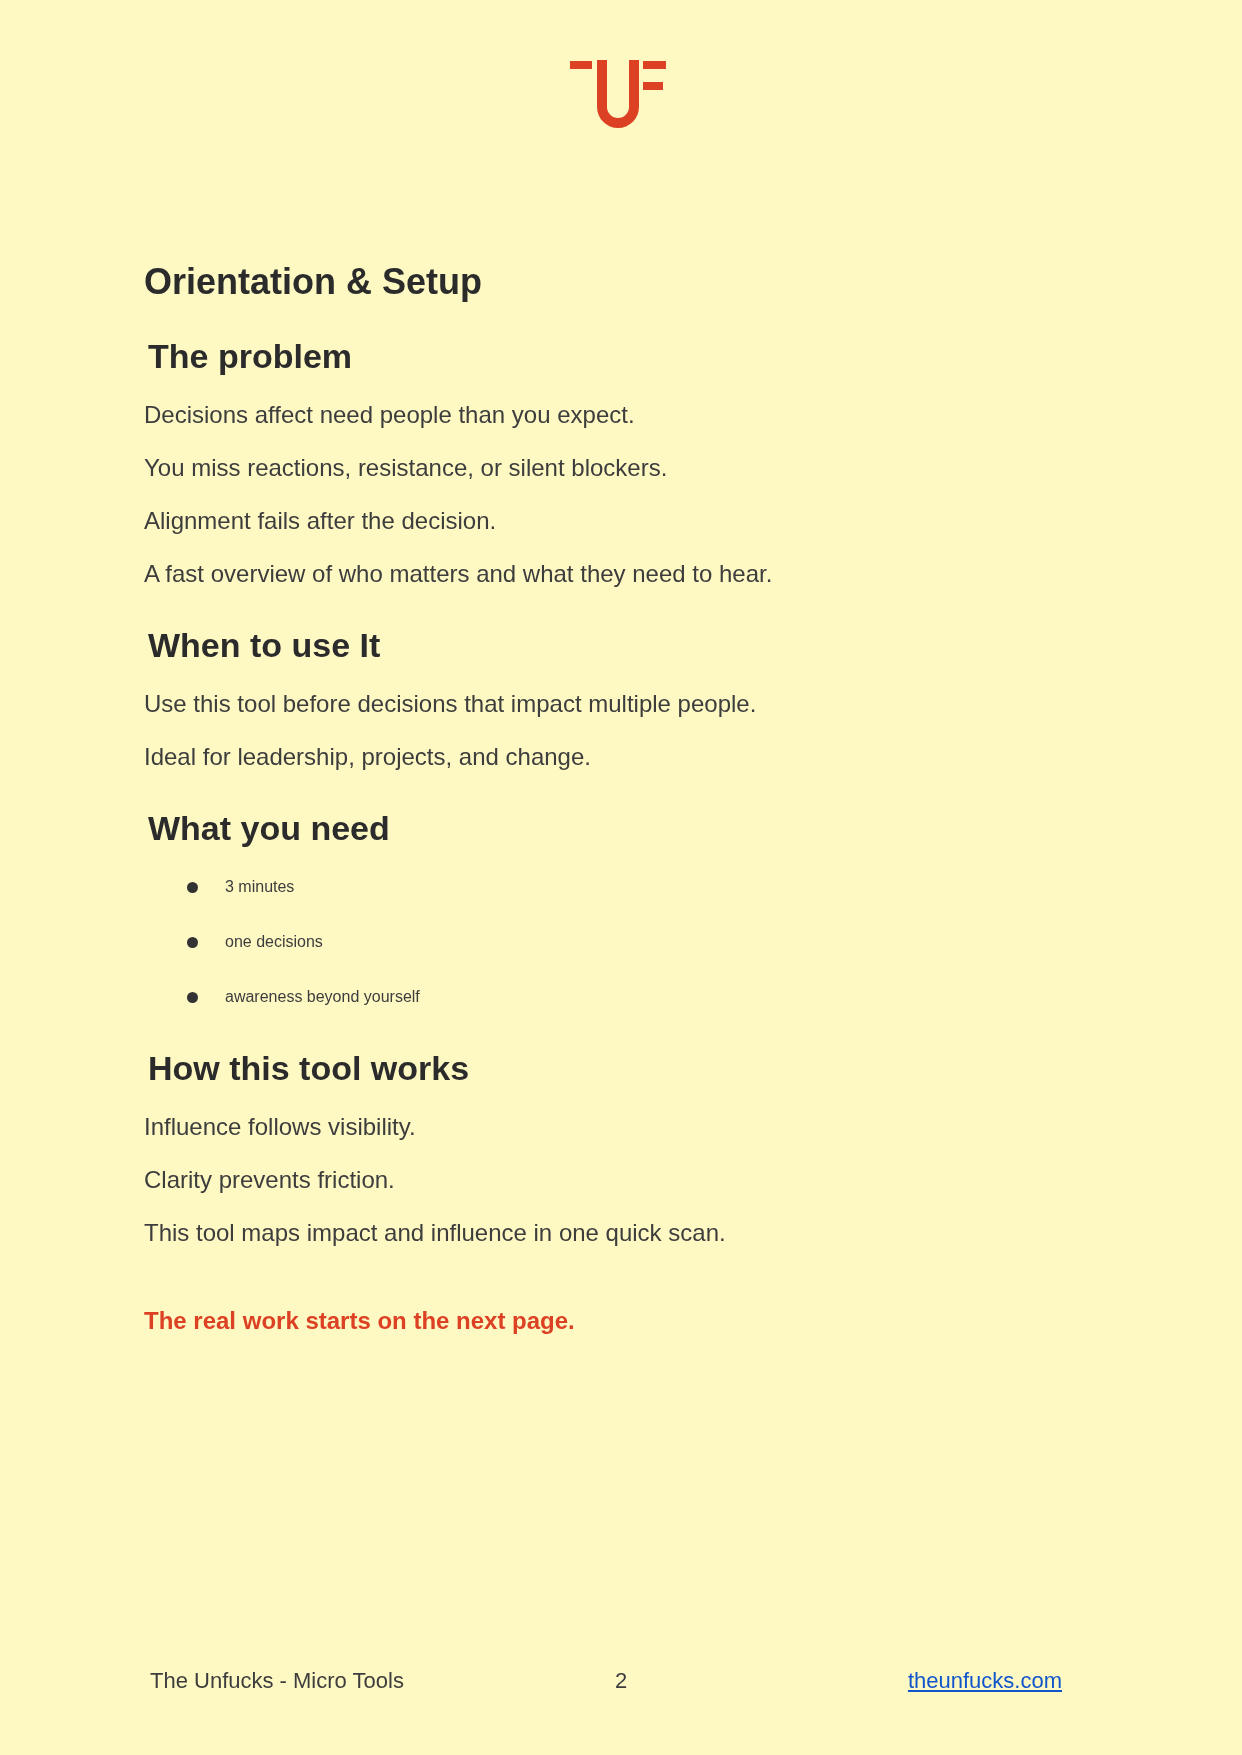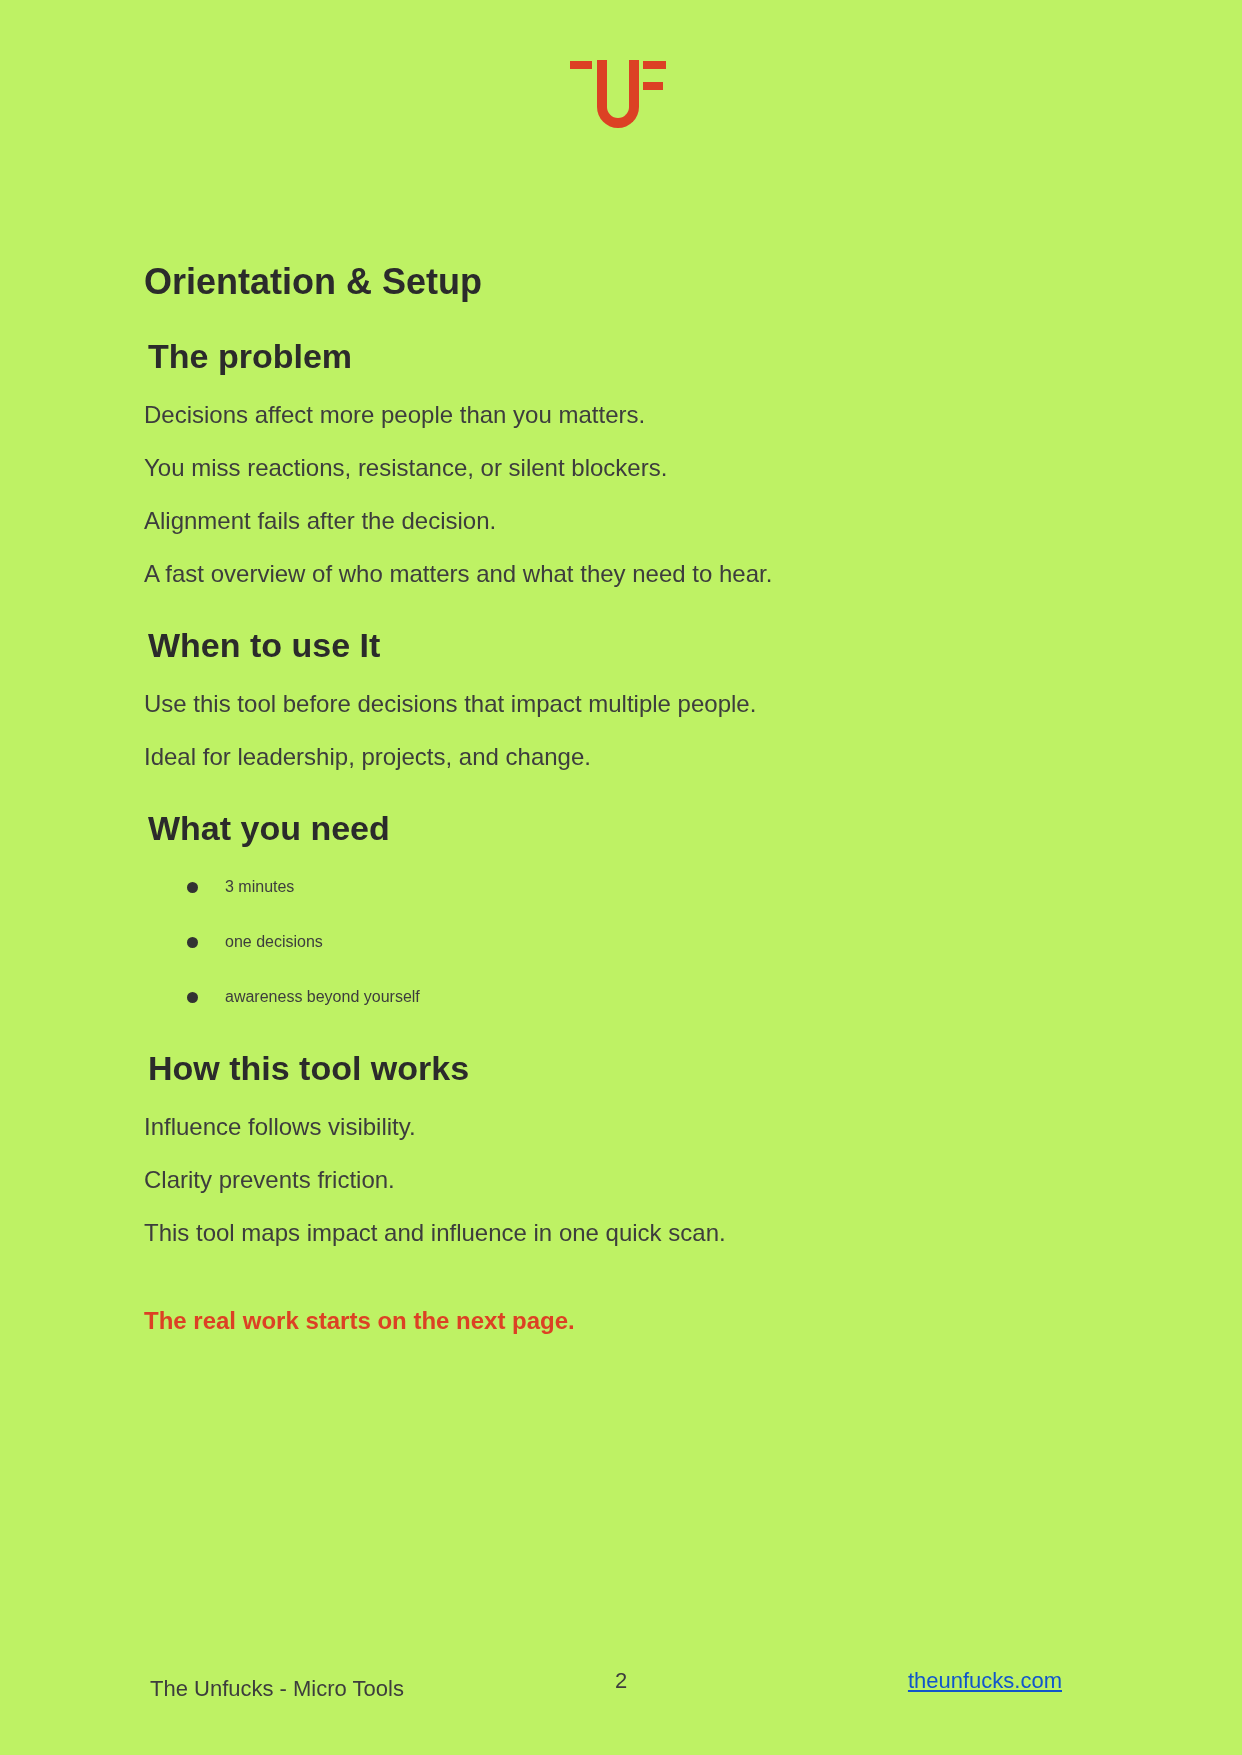--- a/index.html
+++ b/index.html
@@ -6,21 +6,21 @@
     --accent:#DC4124;
     --link:#1155CC;
     --heading:#2B2B2B;
     --body:#3D3D3D;
   }
   html,body{margin:0;padding:0;background:#ffffff;}
   .page{
     position:relative;
     width:1242px;
     height:1755px;
-    background:#bef264;
+    background:#fef9c3;
     font-family:"Liberation Sans", sans-serif;
     overflow:hidden;
   }
 
   
   .logo{position:absolute;top:60px;left:570px;width:96px;height:69px;}
   .logo .bar{position:absolute;background:var(--accent);}
   .bar-left{left:0;top:1px;width:22px;height:8px;}
   .u-shape{
     position:absolute;left:27px;top:0;width:42px;height:68px;
@@ -66,21 +66,21 @@
     margin:53px 0 0 0;
     font-size:24px;line-height:34px;font-weight:700;
     color:var(--accent);
   }
 
   
   .footer{
     position:absolute;left:144px;right:144px;top:1666px;height:32px;
     font-size:22px;line-height:30px;color:var(--body);
   }
-  .footer-left{position:absolute;left:6px;top:8px;}
+  .footer-left{position:absolute;left:6px;top:0;}
   .footer-page{position:absolute;left:50%;top:0;transform:translateX(-50%);}
   .footer-link{
     position:absolute;right:36px;top:0;
     color:var(--link);text-decoration:underline;cursor:pointer;
   }
 </style>
 </head>
 <body>
 
 <div class="page">
@@ -90,21 +90,21 @@
     <span class="u-shape"></span>
     <span class="bar bar-top-right"></span>
     <span class="bar bar-mid-right"></span>
   </div>
 
   <main class="content">
 
     <h1>Orientation &amp; Setup</h1>
 
     <h2>The problem</h2>
-    <p class="body">Decisions affect more people than you matters.</p>
+    <p class="body">Decisions affect need people than you expect.</p>
     <p class="body">You miss reactions, resistance, or silent blockers.</p>
     <p class="body">Alignment fails after the decision.</p>
 
     <p class="body">A fast overview of who matters and what they need to hear.</p>
 
     <h2>When to use It</h2>
     <p class="body">Use this tool before decisions that impact multiple people.</p>
     <p class="body">Ideal for leadership, projects, and change.</p>
 
     <h2>What you need</h2>

